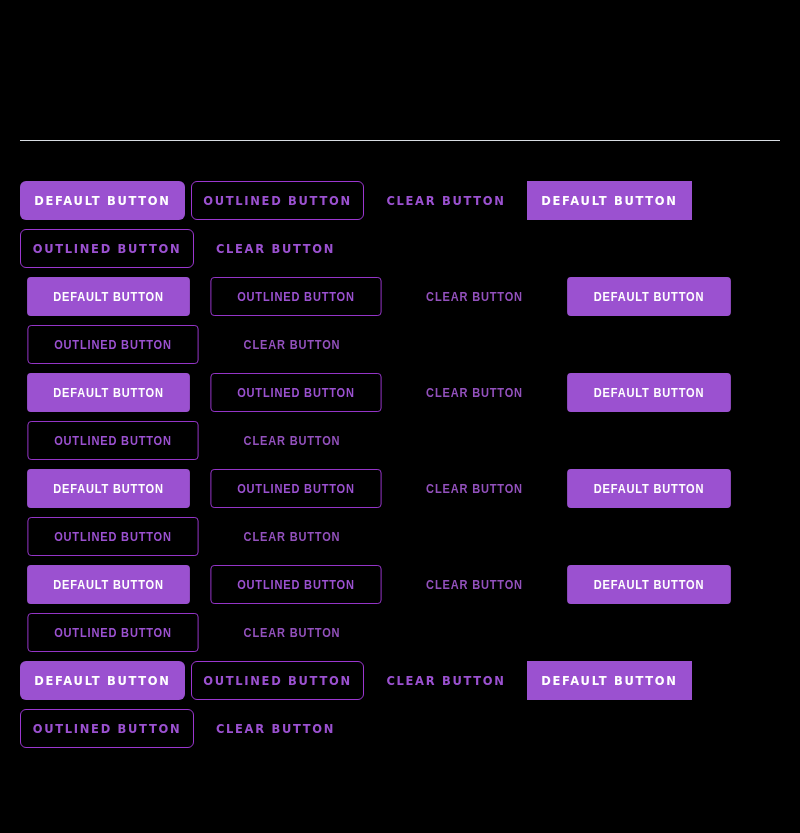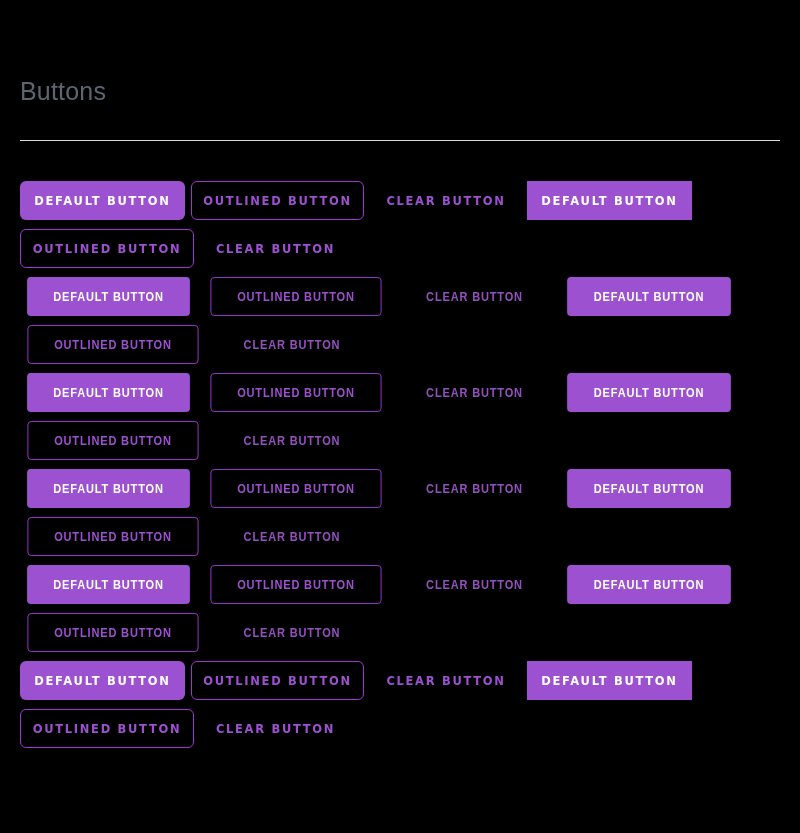--- a/index.html
+++ b/index.html
@@ -110,21 +110,20 @@
   
   .rounded-lg { border-radius: 6px; }
   .rounded-sm { border-radius: 4px; }
   .square     { border-radius: 0px; }
 </style>
 </head>
 <body>
 
 <div id="page">
 
-  <div class="page-title">Buttons</div>
 
   <div class="divider"></div>
 
   <div id="groups-container">
       <div class="group styleA" style="top: 0px;">
         <div class="row" style="top: 181px;">
           <button class="btn default rounded-lg" style="left: 20px; top: 0px; width: 165px; height: 39px;">DEFAULT BUTTON</button>
           <button class="btn outlined rounded-lg" style="left: 191px; top: 0px; width: 173px; height: 39px;">OUTLINED BUTTON</button>
           <button class="btn clear square" style="left: 390px; top: 0px; width: 112px; height: 39px;">CLEAR BUTTON</button>
           <button class="btn default square" style="left: 527px; top: 0px; width: 165px; height: 39px;">DEFAULT BUTTON</button>

